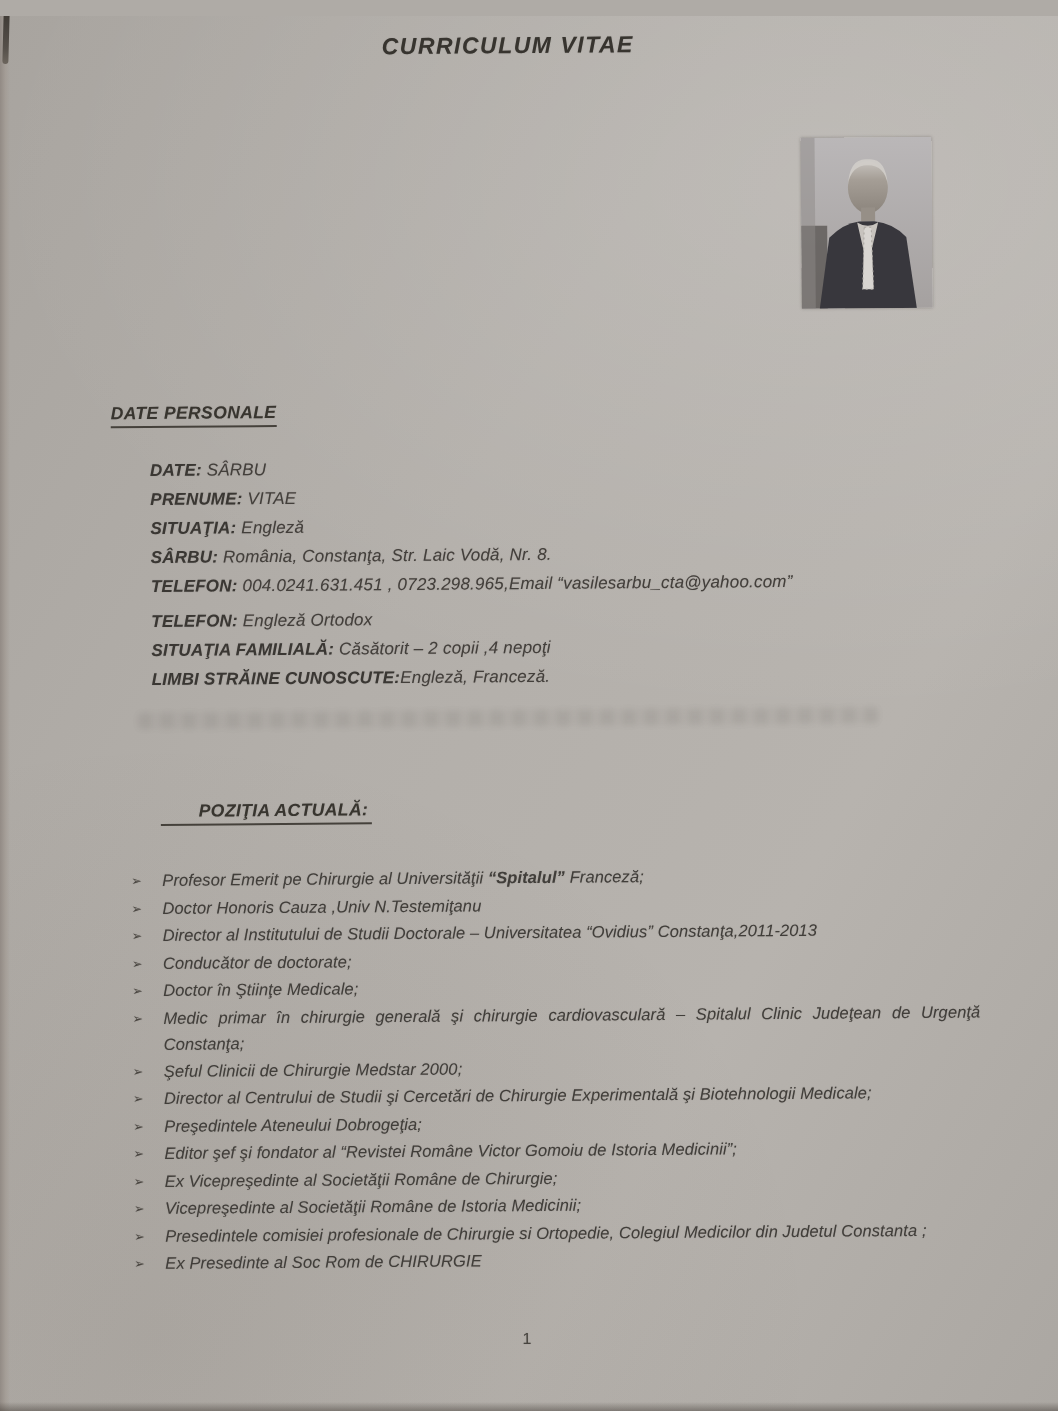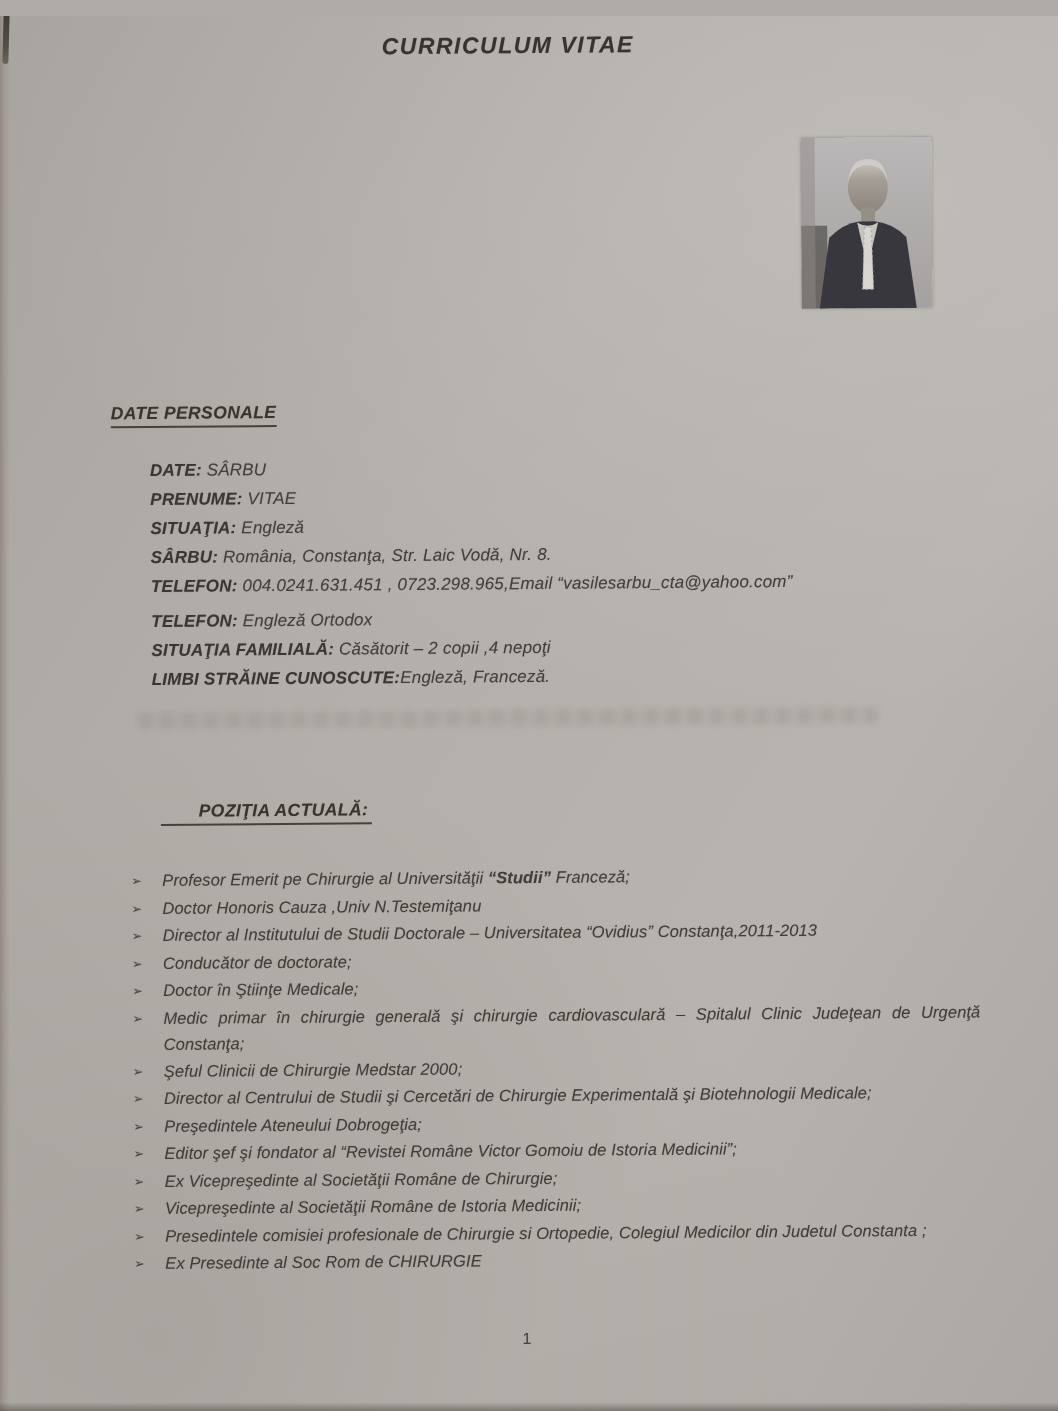--- a/index.html
+++ b/index.html
@@ -145,21 +145,21 @@
         <div class="field-row"><span class="field-label">LIMBI STRĂINE CUNOSCUTE:</span><span class="field-value">Engleză, Franceză.</span></div>
       </div>
 
     <div class="ghost-line"></div>
 
     <h2 class="section-heading" id="position-heading">POZIŢIA ACTUALĂ:</h2>
 
     <div class="cv-list">
         <div class="cv-item">
           <span class="glyph">➢</span>
-          <span class="cv-text"><span>Profesor Emerit pe Chirurgie al Universităţii </span><span class="b">“Studii”</span><span> Franceză;</span></span>
+          <span class="cv-text"><span>Profesor Emerit pe Chirurgie al Universităţii </span><span class="b">“Spitalul”</span><span> Franceză;</span></span>
         </div>
         <div class="cv-item">
           <span class="glyph">➢</span>
           <span class="cv-text"><span>Doctor Honoris Cauza ,Univ N.Testemiţanu</span></span>
         </div>
         <div class="cv-item">
           <span class="glyph">➢</span>
           <span class="cv-text"><span>Director al Institutului de Studii Doctorale – Universitatea “Ovidius” Constanţa,2011-2013</span></span>
         </div>
         <div class="cv-item">

